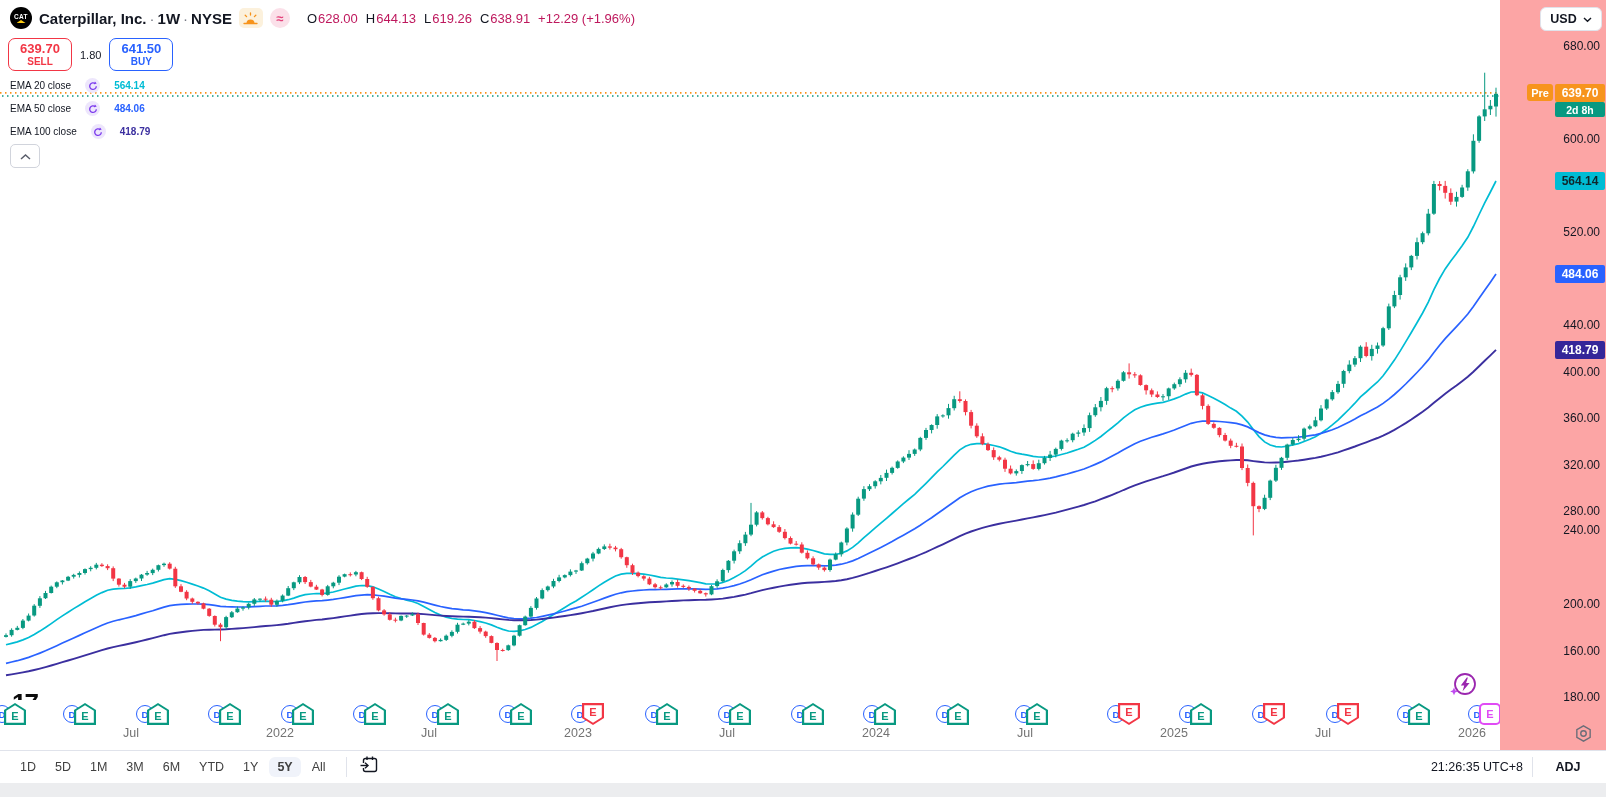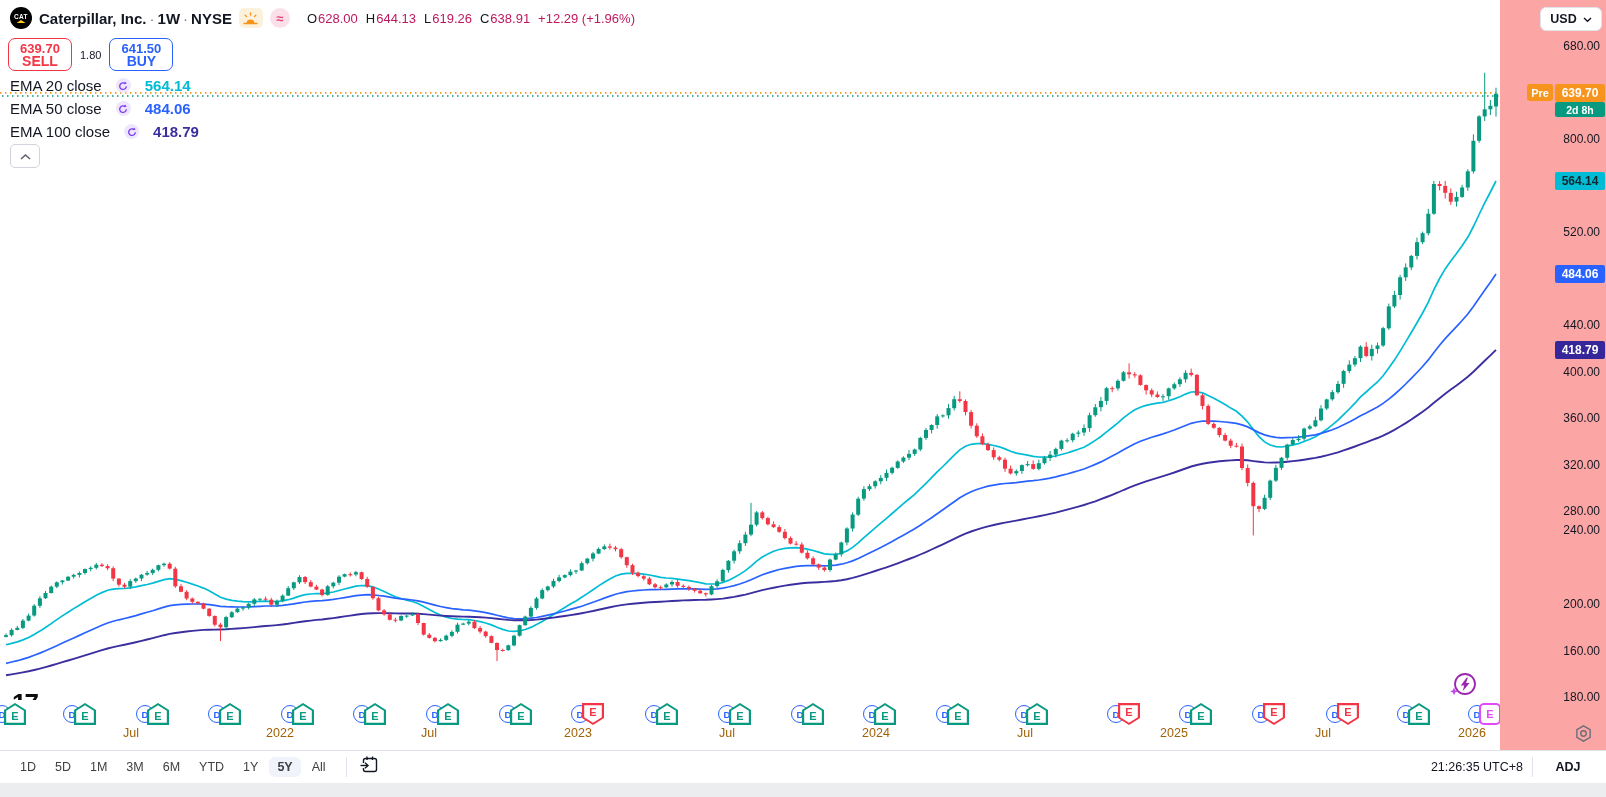--- a/index.html
+++ b/index.html
@@ -23,28 +23,28 @@
   .ohlc{display:flex;gap:8px;font-size:13px;margin-left:10px;white-space:nowrap}
   .ohlc .grp{display:flex;gap:1px}
   .ohlc .lab{color:#131722}
   .ohlc .val{color:#be185d}
 
   
   .trade{position:absolute;left:8px;top:38px;display:flex;align-items:center;gap:8px;z-index:9}
   .tbox{width:64px;height:33px;border:1.5px solid;border-radius:7px;background:#fff;cursor:pointer;
         display:flex;flex-direction:column;align-items:center;justify-content:center}
   .tbox .p{font-size:13px;font-weight:700;line-height:14px}
-  .tbox .s{font-size:14px;font-weight:700;line-height:11px}
+  .tbox .s{font-size:10px;font-weight:700;line-height:11px}
   .tbox.sell{border-color:#F23645;color:#F23645}
   .tbox.buy{border-color:#2962FF;color:#2962FF}
   .spread{font-size:11px;color:#131722}
 
   
   .legend{position:absolute;left:10px;top:74px;z-index:9}
-  .lrow{display:flex;align-items:center;gap:14px;height:23px;font-size:15px;cursor:pointer}
+  .lrow{display:flex;align-items:center;gap:14px;height:23px;font-size:10px;cursor:pointer}
   .ricon{width:15px;height:15px;border-radius:50%;background:#EDE6FC;display:flex;align-items:center;
          justify-content:center;cursor:pointer}
   .lrow .val{font-weight:700}
   .collapse{position:absolute;left:10px;top:144px;width:30px;height:24px;border:1px solid #D1D4DC;
             border-radius:5px;background:#fff;display:flex;align-items:center;justify-content:center;
             cursor:pointer;z-index:9}
 
   .watermark{position:absolute;left:12px;top:690px;font-size:26px;font-weight:900;letter-spacing:-2px;
              color:#0c0c0c;z-index:4;line-height:26px}
 
@@ -57,21 +57,21 @@
   .pbadge{position:absolute;right:1px;width:50px;height:18px;border-radius:2px;color:#fff;font-size:12px;
           font-weight:700;display:flex;align-items:center;justify-content:center}
   .pretag{position:absolute;right:53px;width:26px;height:17px;border-radius:3px;color:#fff;font-size:11px;
           font-weight:700;display:flex;align-items:center;justify-content:center}
   .cdown{position:absolute;right:1px;width:50px;height:15px;border-radius:2px;color:#fff;font-size:10.5px;
          font-weight:700;display:flex;align-items:center;justify-content:center}
   .gear{position:absolute;right:12px;top:724px;width:20px;height:20px;cursor:pointer}
 
   
   .taxis{position:absolute;left:0;top:700px;width:1500px;height:50px;background:#fff;z-index:5;cursor:ew-resize}
-  .tlabel{position:absolute;top:26px;transform:translateX(-50%);font-size:12.5px;color:#a16207}
+  .tlabel{position:absolute;top:26px;transform:translateX(-50%);font-size:12.5px;color:#737373}
   .emark{position:absolute;top:3px;width:34px;height:22px;cursor:pointer}
   .dcirc{position:absolute;left:0;top:2px;width:18px;height:18px;border:1.8px solid #2962FF;border-radius:50%;
          background:#fff;color:#2962FF;font-size:9.5px;font-weight:700;display:flex;align-items:center;
          justify-content:center}
   .eb-out{position:absolute;left:11px;top:0;width:22px;height:22px}
   .eb-bg{position:absolute;inset:0}
   .eb-in{position:absolute;inset:2.2px;background:#fff}
   .shape-up{clip-path:polygon(50% 0,100% 32%,100% 100%,0 100%,0 32%)}
   .shape-dn{clip-path:polygon(0 0,100% 0,100% 68%,50% 100%,0 68%)}
   .eb-letter{position:absolute;inset:0;display:flex;align-items:center;justify-content:center;
@@ -931,21 +931,21 @@
     <div class="pretag" id="pretag" style="top: 84.3487px; background: rgb(247, 148, 29);">Pre</div>
     <div class="pbadge" id="prebadge" style="top: 83.8487px; background: rgb(247, 148, 29);">639.70</div>
     <div class="cdown" id="cdown" style="top: 102.349px; background: rgb(8, 153, 129);">2d 8h</div>
     <div class="gear">
       <svg width="19" height="19" viewBox="0 0 18 18" fill="none" stroke="#6A6D78" stroke-width="1.3">
         <path d="M9 1.8 L15.3 5.4 V12.6 L9 16.2 L2.7 12.6 V5.4 Z"></path>
           <circle cx="9" cy="9" r="2.6"></circle>
       </svg>
     </div>
   <div class="ptick" style="top: 39px;">680.00</div>
-      <div class="ptick" style="top: 132px;">800.00</div>
+      <div class="ptick" style="top: 132px;">600.00</div>
       <div class="ptick" style="top: 225px;">520.00</div>
       <div class="ptick" style="top: 318px;">440.00</div>
       <div class="ptick" style="top: 364.5px;">400.00</div>
       <div class="ptick" style="top: 411px;">360.00</div>
       <div class="ptick" style="top: 457.5px;">320.00</div>
       <div class="ptick" style="top: 504px;">280.00</div>
       <div class="ptick" style="top: 523px;">240.00</div>
       <div class="ptick" style="top: 597px;">200.00</div>
       <div class="ptick" style="top: 643.5px;">160.00</div>
       <div class="ptick" style="top: 690px;">180.00</div>

